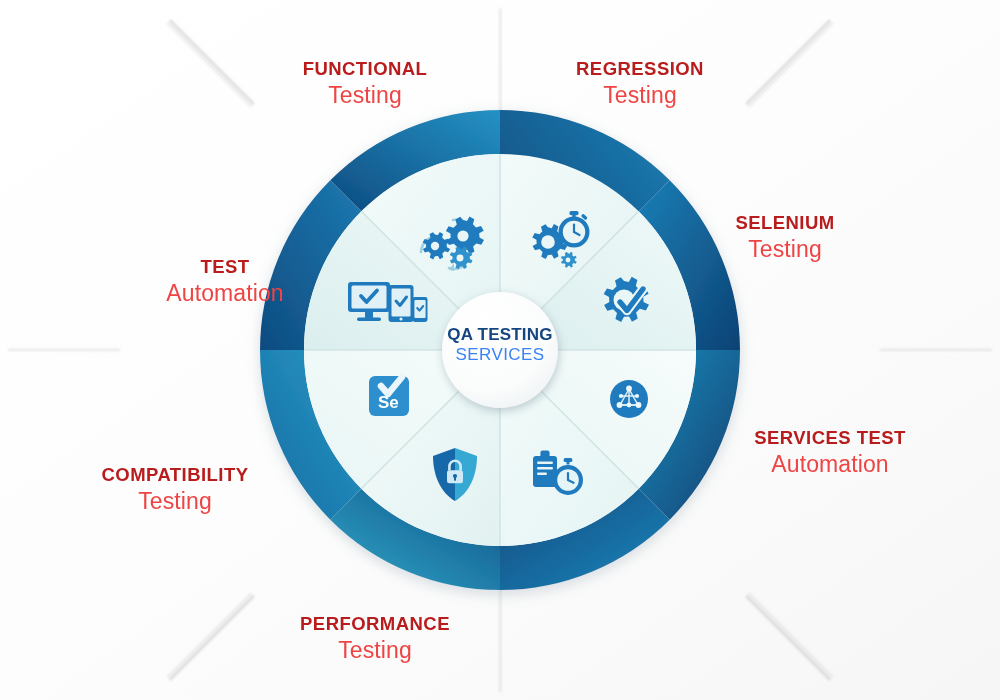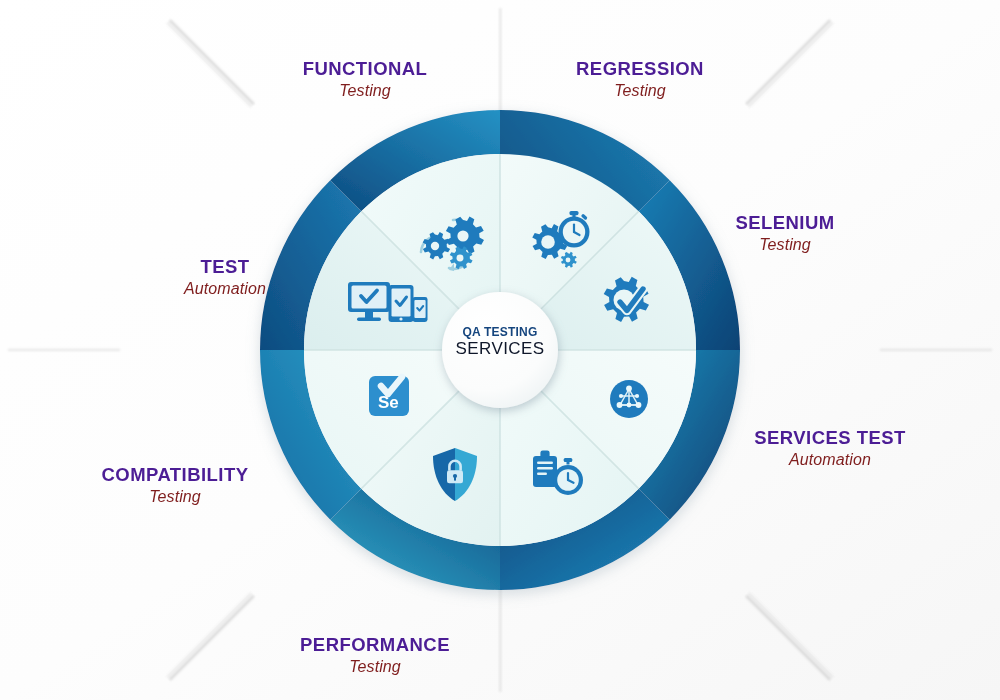--- a/index.html
+++ b/index.html
@@ -10,43 +10,43 @@
     font-family:"Liberation Sans", sans-serif;
     overflow:hidden;
     position:relative;
   }
   #stage{position:absolute;inset:0;width:1000px;height:700px;}
   svg#wheel{position:absolute;left:0;top:0;width:1000px;height:700px;}
 
   .lbl{position:absolute;text-align:center;line-height:1.22;}
   .lbl .t1{
     display:block;font-weight:bold;font-size:18.5px;letter-spacing:.45px;
-    color:#4c1d95;white-space:nowrap;
+    color:#b91c1c;white-space:nowrap;
   }
   .lbl .t2{
-    display:block;font-weight:normal;font-size:16px;letter-spacing:.1px;
-    color:#7f1d1d;white-space:nowrap;font-style:italic;
+    display:block;font-weight:normal;font-size:23px;letter-spacing:.1px;
+    color:#ef4444;white-space:nowrap;
   }
 
   
   #lbl-functional   {left:200px; top:58px;  width:330px;}
   #lbl-regression   {left:475px; top:58px;  width:330px;}
   #lbl-test-auto    {left:85px;  top:212px; width:280px;margin-top:44px;}
   #lbl-security     {left:645px; top:212px; width:280px;}
   #lbl-compat       {left:10px;  top:464px; width:330px;}
   #lbl-selenium     {left:670px; top:427px; width:320px;}
-  #lbl-performance  {left:210px; top:613px; width:330px;margin-top:21px;}
+  #lbl-performance  {left:210px; top:613px; width:330px;}
   #lbl-tcoe         {left:470px; top:613px; width:330px;}
 
   .center-text{
     position:absolute;left:420px;top:325px;width:160px;
     text-align:center;line-height:1.2;pointer-events:none;
   }
-  .center-text .c1{display:block;font-weight:bold;font-size:12px;color:#15457e;letter-spacing:.2px;}
-  .center-text .c2{display:block;font-weight:normal;font-size:17px;color:#0f172a;letter-spacing:.4px;}
+  .center-text .c1{display:block;font-weight:bold;font-size:17px;color:#15457e;letter-spacing:.2px;}
+  .center-text .c2{display:block;font-weight:normal;font-size:17px;color:#3b82f6;letter-spacing:.4px;}
 </style>
 </head>
 <body>
 
 <div id="stage">
 
   <svg id="wheel" viewBox="0 0 1000 700">
     <defs>
 
       <linearGradient id="bgGrad" x1="0" y1="0" x2="1" y2="1">

